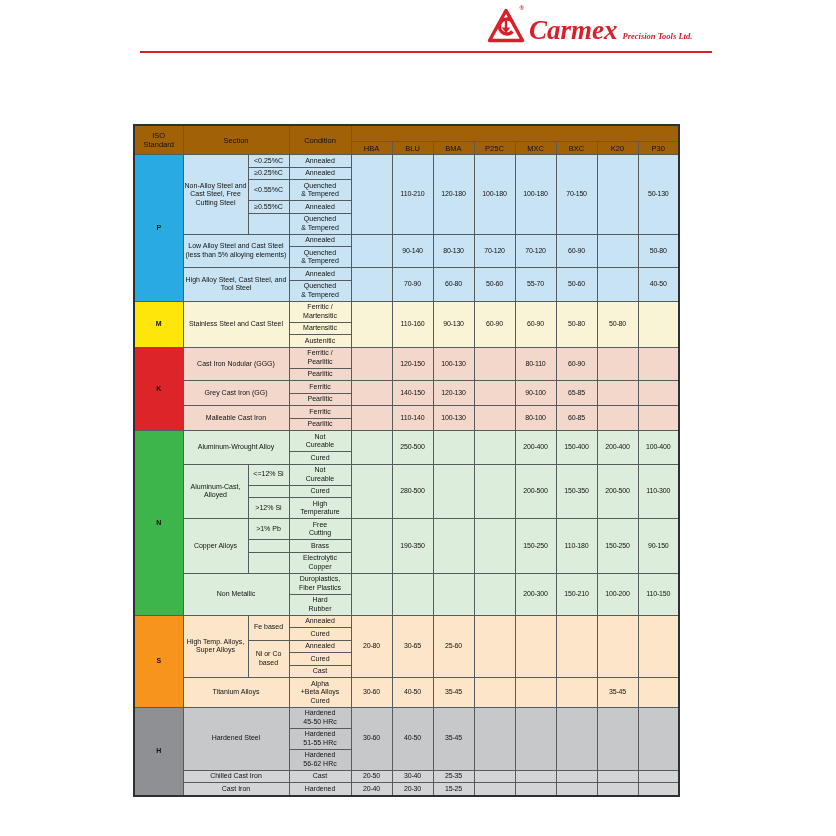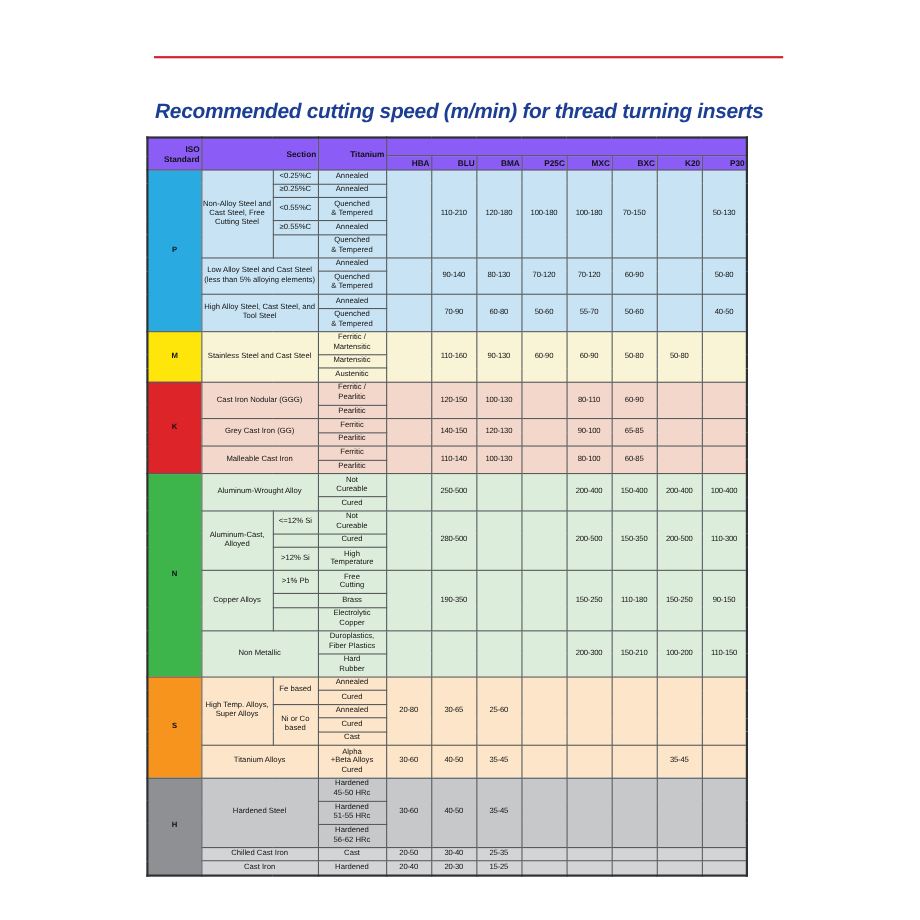--- a/index.html
+++ b/index.html
@@ -20,39 +20,51 @@
 
   
   .page-title{position:absolute;left:141px;top:91px;width:575px;font-size:19px;font-weight:bold;
         font-style:italic;color:#1c3f94;letter-spacing:-0.3px;}
 
   
   table.speed{position:absolute;left:133px;top:124px;width:547px;border-collapse:collapse;
         table-layout:fixed;border:2px solid #2e3133;}
   table.speed td,table.speed th{border:1px solid #565b5e;padding:1.5px 1px;font-size:7px;
         line-height:8.5px;text-align:center;vertical-align:middle;color:#111;}
-  table.speed th{font-size:7.5px;line-height:9px;background:#8b5cf6;font-weight:bold;text-align:right;}
+  table.speed th{font-size:7.5px;line-height:9px;background:#a16207;font-weight:normal;}
   th.iso-h{background:#bfd7dd;white-space:pre-line;}
   th.grades-spacer{height:12px;}
   td.mat{text-align:left;padding-left:4px;font-size:7.5px;line-height:8.5px;}
   td.sub{font-size:7px;}
   td.cond{white-space:pre-line;}
   td.val{font-size:8px;letter-spacing:-0.2px;}
   td.iso{font-size:26px;font-weight:bold;color:#0a0a0a;padding:0;}
 </style>
 </head>
 <body>
 
 <div class="page">
 
 
+  <div class="logo">
+    <span class="emblem">
+      <svg width="38" height="36" viewBox="0 0 38 36">
+        <path d="M19 2.5 L35.5 32.5 L2.5 32.5 Z" fill="#ffffff" stroke="#d6212b" stroke-width="3.4" stroke-linejoin="round"></path>
+        <path d="M25.5 13.5 A7.5 7.5 0 1 0 25.5 23.5" fill="none" stroke="#d6212b" stroke-width="3.4"></path>
+        <path d="M19 12.5 L19 23" stroke="#d6212b" stroke-width="2.4"></path>
+        <path d="M14.8 19.6 L19 25.5 L23.2 19.6 Z" fill="#d6212b"></path>
+      </svg>
+      <span class="reg">®</span>
+    </span>
+    <span class="logo-name">Carmex</span>
+    <span class="logo-tag">Precision Tools Ltd.</span>
+  </div>
 
   <div class="header-rule"></div>
 
-  <div class="page-title">Recommended cutting speed (m/min) for thread turning inserts</div>
 
   <table class="speed">
     <colgroup>
       <col style="width:49px">
         <col style="width:65px">
         <col style="width:41px">
         <col style="width:62px">
       <col style="width:41px">
         <col style="width:41px">
         <col style="width:41px">
@@ -60,21 +72,21 @@
       <col style="width:41px">
         <col style="width:41px">
         <col style="width:41px">
         <col style="width:41px">
     </colgroup>
     <thead>
       <tr>
         <th class="iso-h" rowspan="2">ISO
 Standard</th>
         <th colspan="2" rowspan="2">Section</th>
-        <th rowspan="2">Titanium</th>
+        <th rowspan="2">Condition</th>
         <th colspan="8" class="grades-spacer"></th>
       </tr>
       <tr id="grade-row">
           <th class="grade">HBA</th>
           <th class="grade">BLU</th>
           <th class="grade">BMA</th>
           <th class="grade">P25C</th>
           <th class="grade">MXC</th>
           <th class="grade">BXC</th>
           <th class="grade">K20</th>

